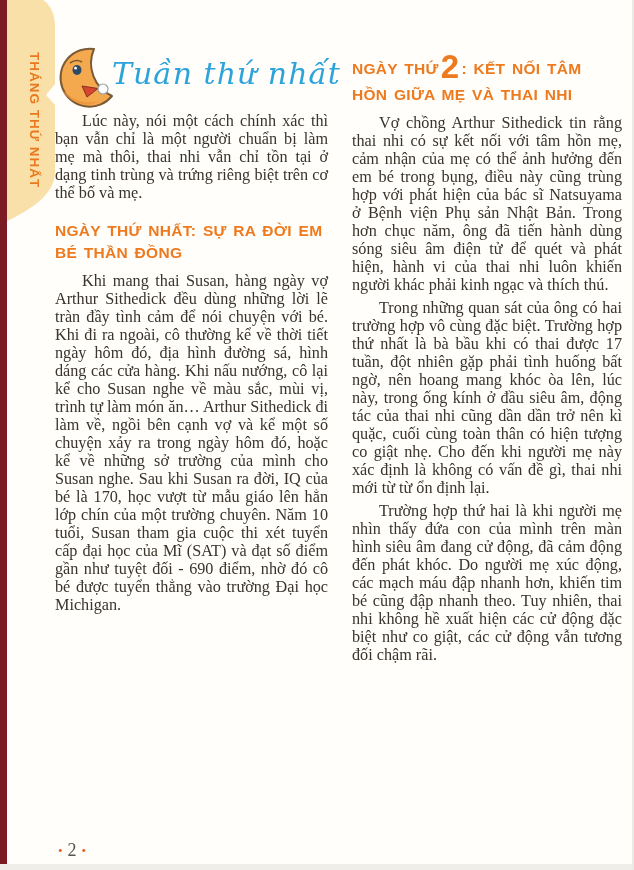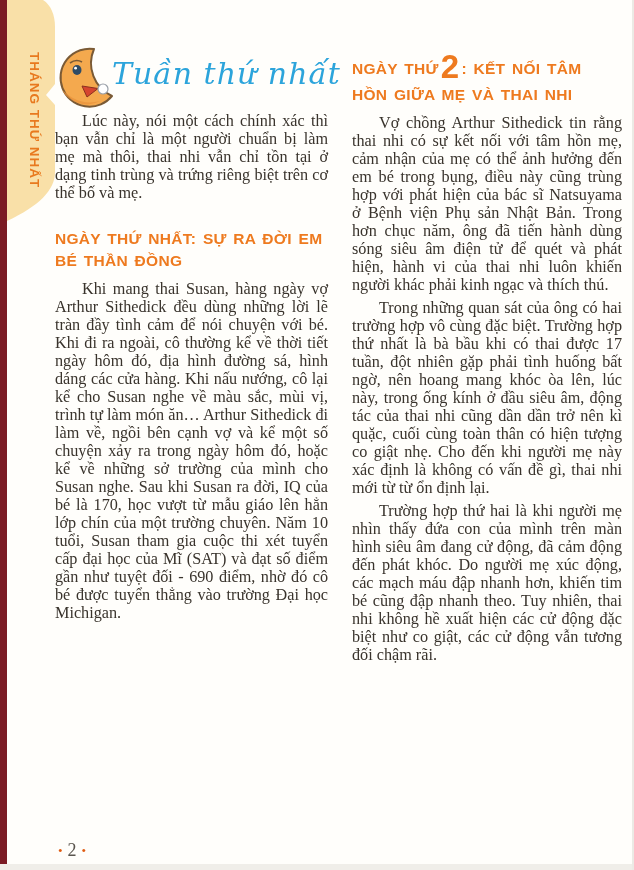--- a/index.html
+++ b/index.html
@@ -43,21 +43,21 @@
     margin:0 0 5px 0;
     font-size:16.2px; line-height:18px;
     text-align:justify; text-indent:27px;
   }
   .section-heading {
     font-family:"Liberation Sans",sans-serif; font-weight:bold;
     font-size:15.5px; line-height:22px; color:#ee7a1f;
     letter-spacing:0.3px; word-spacing:2px;
     margin:0 0 8px 0;
   }
-  .col-left .section-heading { margin-top:26px; }
+  .col-left .section-heading { margin-top:18px; }
   .col-right .section-heading { line-height:26px; margin-bottom:6px; }
   .big-num {
     font-size:33px; line-height:20px; vertical-align:-4px;
     margin:0 2px;
   }
   
   .page-number {
     position:absolute; left:58px; top:840px;
     font-size:18px; color:#5a554e;
     display:flex; align-items:center; gap:5px;

